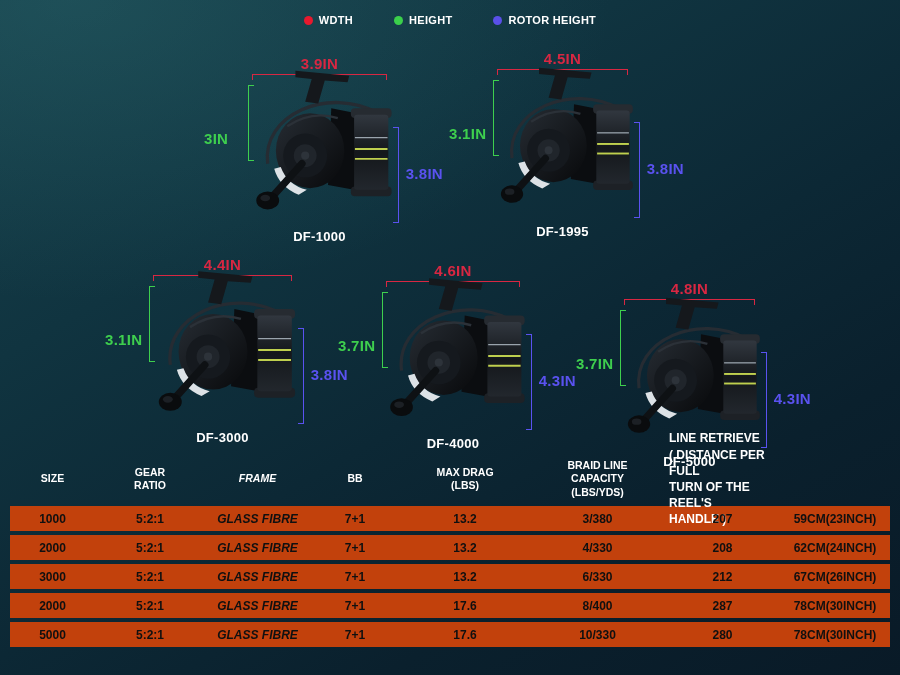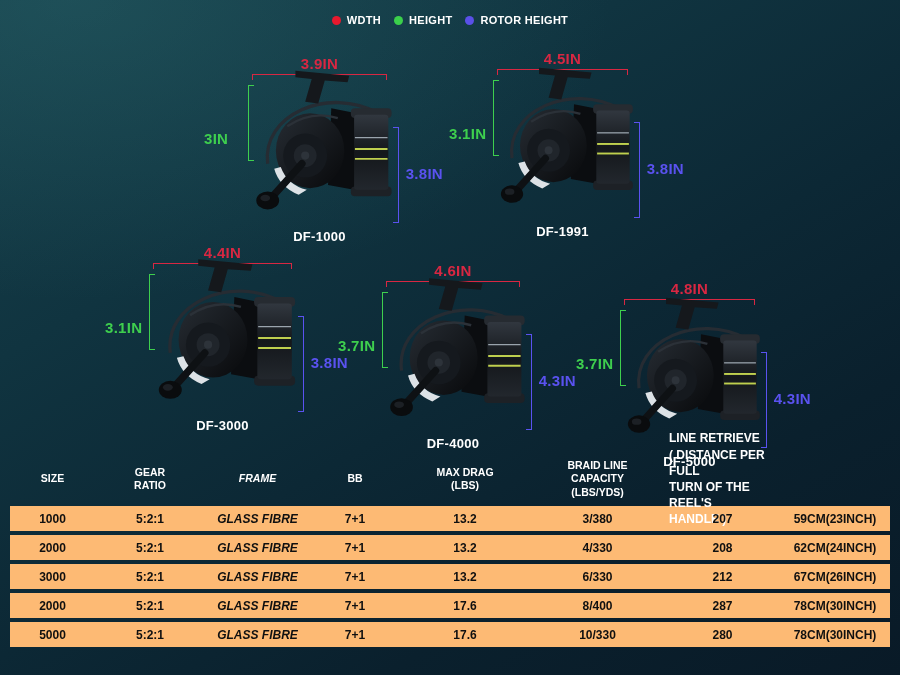--- a/index.html
+++ b/index.html
@@ -4,53 +4,53 @@
 <style>
   html,body{margin:0;padding:0;}
   body{
     width:900px;height:675px;position:relative;overflow:hidden;
     font-family:"Liberation Sans", sans-serif;
     background:
       radial-gradient(900px 500px at 8% 0%, rgba(45,110,115,0.35), transparent 60%),
       linear-gradient(150deg,#17404b 0%,#103440 30%,#0c2835 55%,#0a202d 75%,#091a27 100%);
   }
   
-  .legend{position:absolute;top:14px;left:0;right:0;display:flex;justify-content:center;gap:13px;align-items:center;}
+  .legend{position:absolute;top:14px;left:0;right:0;display:flex;justify-content:center;gap:41px;align-items:center;}
   .legend-item{display:flex;align-items:center;gap:6px;}
   .dot{width:9px;height:9px;border-radius:50%;}
   .dot.red{background:#e8192e;}
   .dot.green{background:#3bd04b;}
   .dot.blue{background:#5a50e8;}
   .legend-label{color:#fff;font-size:11px;font-weight:700;letter-spacing:.3px;}
   
   .reel-fig{position:absolute;height:170px;}
   .fig-1{left:252px;top:55px;width:135px;}
   .fig-2{left:497px;top:50px;width:131px;}
-  .fig-3{left:153px;top:244px;width:139px;}
+  .fig-3{left:153px;top:256px;width:139px;}
   .fig-4{left:386px;top:262px;width:134px;}
   .fig-5{left:624px;top:280px;width:131px;}
   .dim-label{font-size:15px;font-weight:700;letter-spacing:.3px;}
   .dim-label.red{color:#d82742;}
   .dim-label.green{color:#3ecf4e;}
   .dim-label.blue{color:#5a52f0;}
   .dim-width{position:absolute;top:0;left:0;right:0;text-align:center;}
   .dim-width .dim-label{display:block;margin-bottom:2px;}
   .h-bracket{height:5px;border:1.5px solid #d82742;border-bottom:none;}
   .v-bracket{position:absolute;width:5px;}
   .v-bracket.green{left:-4px;top:30px;height:74px;border:1.5px solid #3ecf4e;border-right:none;}
   .v-bracket.blue{right:-12px;top:72px;height:94px;border:1.5px solid #5a52f0;border-left:none;}
   .green-label{position:absolute;left:-48px;top:75px;}
   .blue-label{position:absolute;right:-56px;top:110px;}
   .reel-img{position:absolute;left:-12px;right:-16px;top:12px;bottom:2px;width:calc(100% + 28px);height:156px;}
   .model-label{position:absolute;top:calc(100% + 4px);left:-25px;right:-25px;text-align:center;color:#fff;font-size:13px;font-weight:700;letter-spacing:.3px;}
   
   .spec-table{position:absolute;left:10px;right:10px;top:455px;}
   .t-header{display:flex;align-items:center;height:48px;margin-bottom:3px;}
   .t-header .t-cell{color:#fff;font-size:10.5px;font-weight:600;line-height:1.25;white-space:pre-line;}
-  .t-row{display:flex;align-items:center;height:25px;margin-bottom:4px;background:#fdba74;}
+  .t-row{display:flex;align-items:center;height:25px;margin-bottom:4px;background:#c2410c;}
   .t-row .t-cell{color:#101010;font-size:12px;font-weight:700;white-space:pre-line;}
   .t-cell{text-align:center;box-sizing:border-box;}
   .c0{width:85px;}
   .c1{width:110px;}
   .c2{width:105px;font-style:italic;}
   .c3{width:90px;}
   .c4{width:130px;}
   .c5{width:135px;}
   .c6{width:115px;}
   .c7{width:110px;}
@@ -130,21 +130,21 @@
       <span class="dim-label red">4.5IN</span>
       <div class="h-bracket"></div>
     </div>
     <div class="v-bracket green"></div>
     <span class="dim-label green green-label">3.1IN</span>
     <div class="v-bracket blue"></div>
     <span class="dim-label blue blue-label">3.8IN</span>
     <svg class="reel-img" viewBox="0 0 200 190" preserveAspectRatio="xMidYMid meet">
         <use href="#reel-shape"></use>
       </svg>
-    <div class="model-label">DF-1991</div>
+    <div class="model-label">DF-1995</div>
   </div>
 
   <div class="reel-fig fig-3">
     <div class="dim-width">
       <span class="dim-label red">4.4IN</span>
       <div class="h-bracket"></div>
     </div>
     <div class="v-bracket green"></div>
     <span class="dim-label green green-label">3.1IN</span>
     <div class="v-bracket blue"></div>

